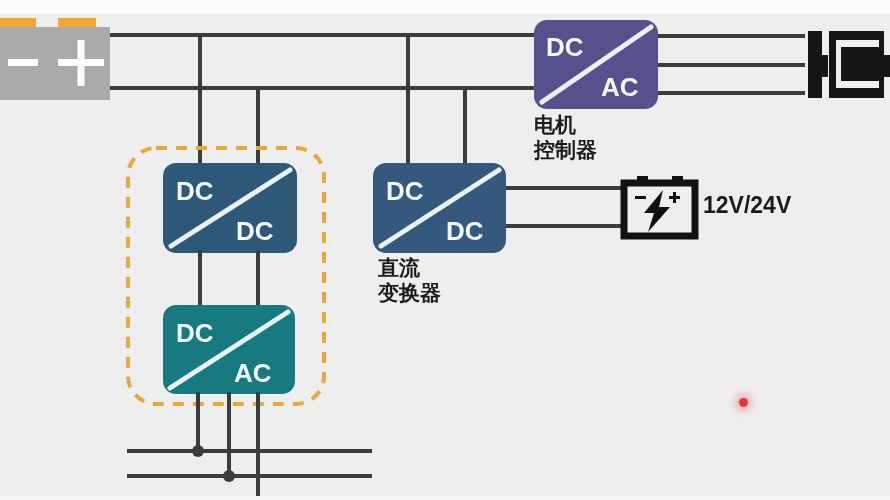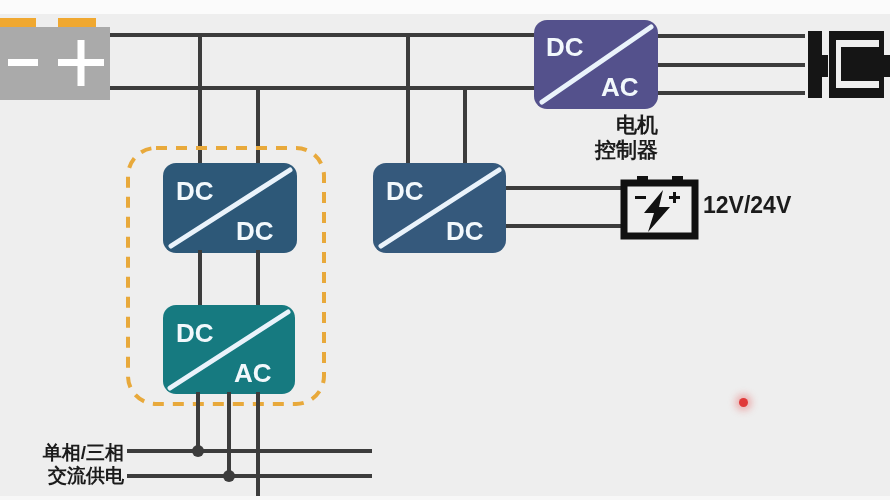--- a/index.html
+++ b/index.html
@@ -35,21 +35,21 @@
     width: 890px;
     height: 4px;
     background: #f7f7f7;
   }
   .label {
     position: absolute;
     color: #1b1b1b;
     font-weight: bold;
     line-height: 1.2;
     white-space: pre;
-    text-align: right;
+    text-align: left;
   }
   .cursor-dot {
     position: absolute;
     width: 9px;
     height: 9px;
     border-radius: 50%;
     background: #e03a3a;
     box-shadow: 0 0 7px 4px rgba(228,70,70,0.35);
   }
 </style>
@@ -160,25 +160,25 @@
       <rect x="822" y="55" width="6" height="22" fill="#151515"></rect>
       <rect x="829" y="31" width="55" height="67" fill="#151515"></rect>
       <rect x="836" y="40" width="43" height="48" fill="#efefef"></rect>
       <rect x="841" y="47" width="38" height="34" fill="#151515"></rect>
       <rect x="884" y="55" width="7" height="22" fill="#151515"></rect>
     </g>
 
   </svg>
 
 
+  <div class="label" style="left:378px; top:255px; width:126px; font-size:21px;">直流
+变换器</div>
 
   <div class="label" style="left:534px; top:112px; width:124px; font-size:21px;">电机
 控制器</div>
 
   <div class="label" style="left:703px; top:192px; font-size:23px; text-align:center;">12V/24V</div>
 
-  <div class="label" style="left:2px; top:442px; width:122px; font-size:19px;">单相/三相
-交流供电</div>
 
   <div class="cursor-dot" style="left:739px; top:398px;"></div>
 
   <div class="bot-strip"></div>
 </div>
 
 </body></html>

